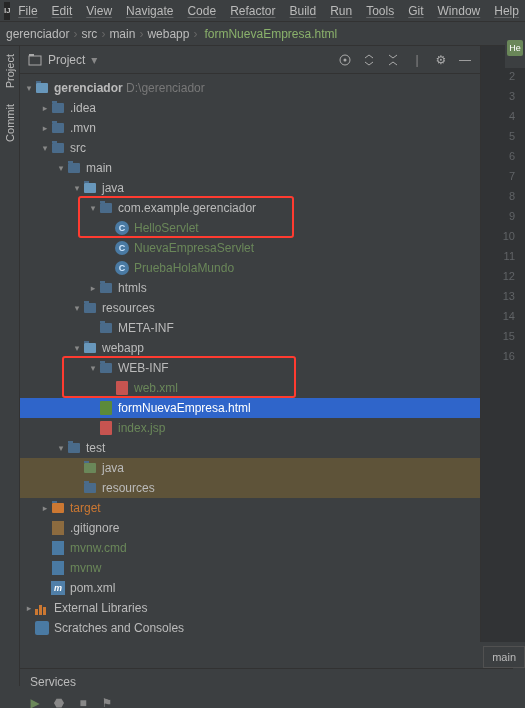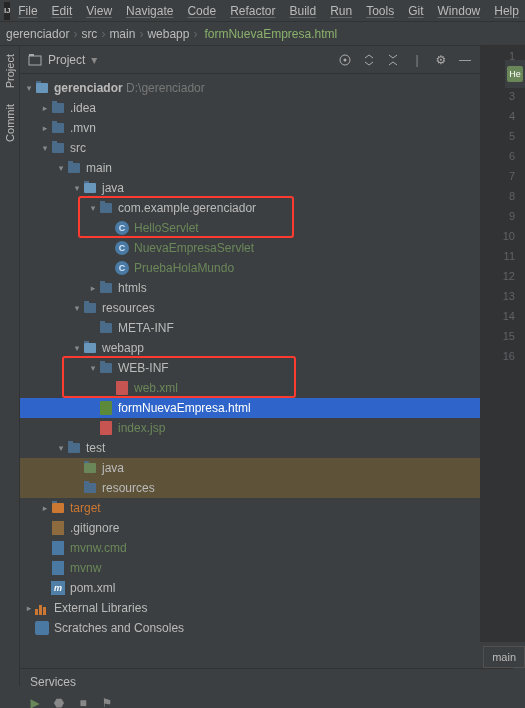--- a/index.html
+++ b/index.html
@@ -39,21 +39,21 @@
 .label { color: #bbb; }
 .label.green { color: #6a8759; }
 .label.gray { color: #787878; }
 .label.orange { color: #cc7832; }
 .selected { background: #2f65ca; }
 .selected .label { color: #fff; }
 .dimmed { background: #5e5339; }
 .highlight-box { position: absolute; border: 2px solid #ff3b30; border-radius: 3px; pointer-events: none; z-index: 10; }
 .gutter { width: 45px; background: #313335; border-left: 1px solid #323232; }
 .gutter-line { height: 20px; display: flex; align-items: center; justify-content: flex-end; padding-right: 10px; color: #606366; font-size: 11px; }
-.right-strip { position: absolute; right: 0; top: 60px; width: 20px; background: #3c3f41; height: 28px; display: flex; align-items: center; justify-content: center; }
+.right-strip { position: absolute; right: 0; top: 40px; width: 20px; background: #3c3f41; height: 28px; display: flex; justify-content: center; }
 .right-strip .badge { background: #6a8759; color: #fff; width: 16px; height: 16px; border-radius: 2px; display: flex; align-items: center; justify-content: center; font-size: 9px; }
 .bottom-tab { position: absolute; right: 0; bottom: 40px; background: #3c3f41; padding: 4px 8px; color: #bbb; font-size: 11px; border: 1px solid #515151; }
 .services { position: absolute; left: 20px; right: 12px; bottom: 0; height: 40px; background: #3c3f41; border-top: 1px solid #323232; }
 .services-tab { padding: 6px 10px; color: #bbb; font-size: 12px; }
 .services-toolbar { display: flex; gap: 10px; padding: 0 8px; align-items: center; height: 16px; }
 .tb-btn { width: 14px; height: 14px; color: #888; cursor: pointer; display: flex; align-items: center; justify-content: center; }
 .play { color: #6a8759; }
 svg { display: block; }
 </style>
 </head>

